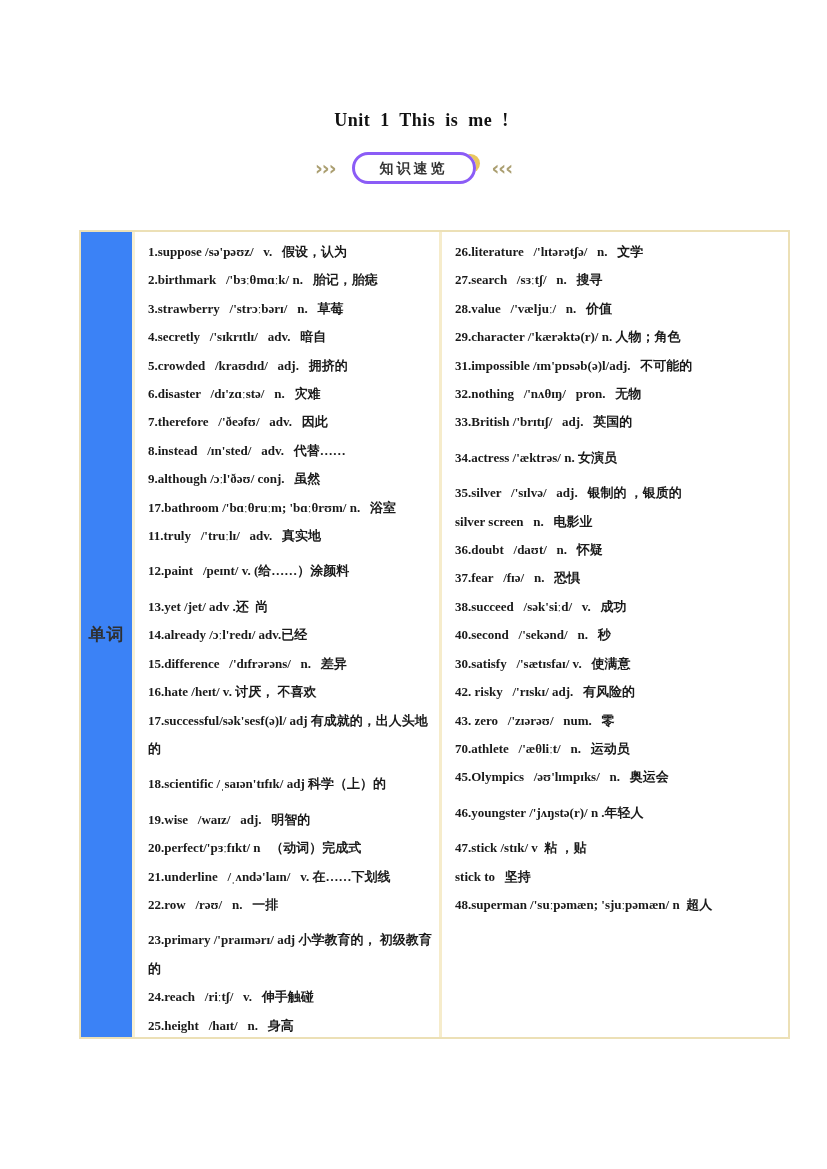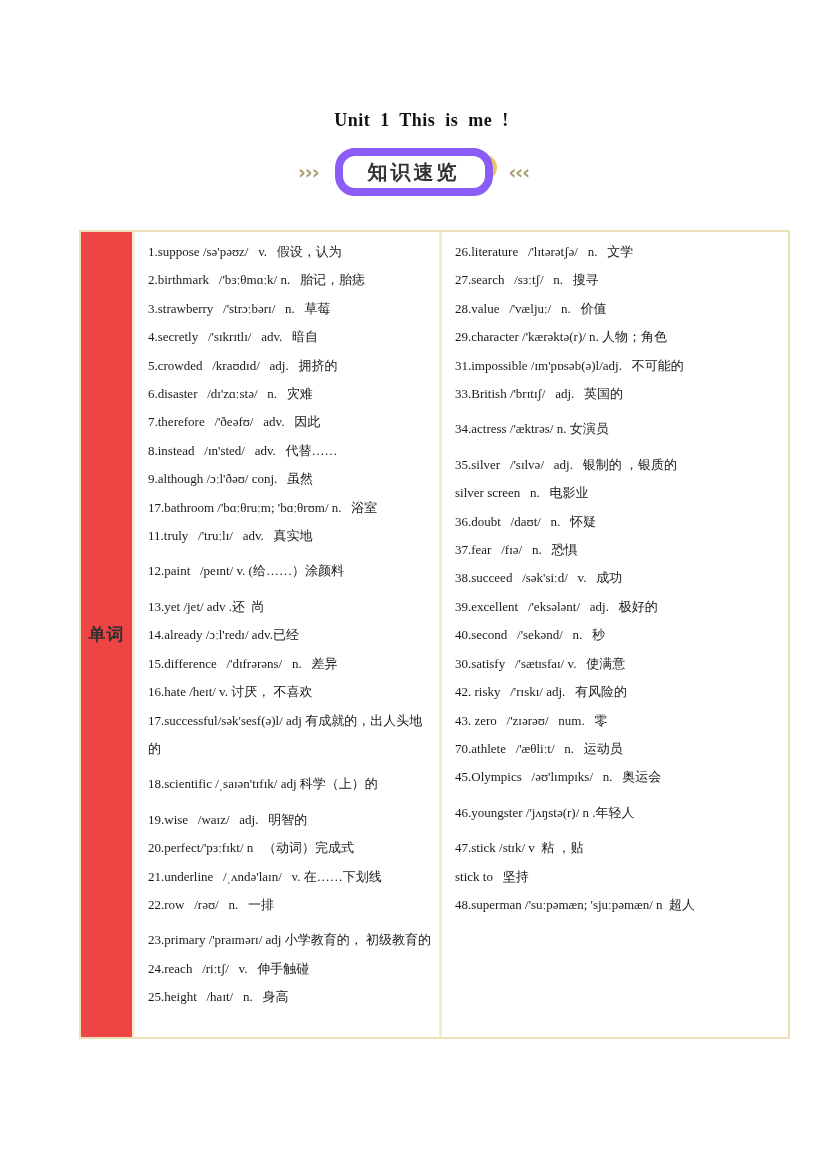--- a/index.html
+++ b/index.html
@@ -21,41 +21,41 @@
     font-size:19px;font-weight:bold;letter-spacing:-1px;
     color:#ab9f71;user-select:none;line-height:1;
     font-family:"DejaVu Sans",sans-serif;
   }
   .badge-wrap{position:relative;display:inline-block;}
   .badge-back{
     position:absolute;left:4px;top:-5px;width:100%;height:100%;
     background:#e9c75f;border-radius:20px;
   }
   .badge{
-    position:relative;background:#ffffff;border:8px solid #8b5cf6;
-    border-radius:20px;padding:5px 25px;font-size:20px;font-weight:bold;
+    position:relative;background:#ffffff;border:3px solid #8b5cf6;
+    border-radius:20px;padding:5px 25px;font-size:14px;font-weight:bold;
     color:#333;letter-spacing:3px;z-index:1;
     font-family:"Liberation Sans","DejaVu Sans",sans-serif;
   }
   .vocab-table{
     position:absolute;left:79px;top:230px;width:711px;height:809px;
     border:2px solid #ece0b6;box-sizing:border-box;
     display:flex;background:#fffdf6;
   }
   .label-col{
-    width:51px;background:#ef4444;flex-shrink:0;
+    width:51px;background:#3b82f6;flex-shrink:0;
     display:flex;align-items:center;justify-content:center;
     border-right:3px solid #f8f0d4;
   }
   .label-text{
     font-weight:bold;font-size:17px;color:#2f2f2f;letter-spacing:1px;
     font-family:"Liberation Sans","DejaVu Sans",sans-serif;
   }
   .content{flex:1;display:flex;background:#ffffff;}
-  .col{box-sizing:border-box;padding:6px 4px 0 13px;}
+  .col{box-sizing:border-box;padding:6px 4px 0 13px;font-weight:bold;}
   .col-left{width:307px;border-right:3px solid #f6eccb;}
   .col-right{flex:1;}
   .entry{
     font-size:13px;line-height:28.4px;color:#1a1a1a;
     white-space:pre-wrap;
   }
   .entry.gap{margin-top:7px;}
 </style>
 </head>
 <body>
@@ -102,28 +102,28 @@
         <div class="entry gap">23.primary /'praɪmərɪ/ adj 小学教育的， 初级教育的</div>
         <div class="entry">24.reach   /riːtʃ/   v.   伸手触碰</div>
         <div class="entry">25.height   /haɪt/   n.   身高</div>
       </div>
     <div class="col col-right" id="col-right">
         <div class="entry">26.literature   /'lɪtərətʃə/   n.   文学</div>
         <div class="entry">27.search   /sɜːtʃ/   n.   搜寻</div>
         <div class="entry">28.value   /'væljuː/   n.   价值</div>
         <div class="entry">29.character /'kærəktə(r)/ n. 人物；角色</div>
         <div class="entry">31.impossible /ɪm'pɒsəb(ə)l/adj.   不可能的</div>
+        <div class="entry">32.nothing   /'nʌθɪŋ/   pron.   无物</div>
         <div class="entry">33.British /'brɪtɪʃ/   adj.   英国的</div>
         <div class="entry gap">34.actress /'æktrəs/ n. 女演员</div>
         <div class="entry gap">35.silver   /'sɪlvə/   adj.   银制的 ，银质的</div>
         <div class="entry">silver screen   n.   电影业</div>
         <div class="entry">36.doubt   /daʊt/   n.   怀疑</div>
         <div class="entry">37.fear   /fɪə/   n.   恐惧</div>
         <div class="entry">38.succeed   /sək'siːd/   v.   成功</div>
-        <div class="entry">39.excellent   /'eksələnt/   adj.   极好的</div>
         <div class="entry">40.second   /'sekənd/   n.   秒</div>
         <div class="entry">30.satisfy   /'sætɪsfaɪ/ v.   使满意</div>
         <div class="entry">42. risky   /'rɪskɪ/ adj.   有风险的</div>
         <div class="entry">43. zero   /'zɪərəʊ/   num.   零</div>
         <div class="entry">70.athlete   /'æθliːt/   n.   运动员</div>
         <div class="entry">45.Olympics   /əʊ'lɪmpɪks/   n.   奥运会</div>
         <div class="entry gap">46.youngster /'jʌŋstə(r)/ n .年轻人</div>
         <div class="entry gap">47.stick /stɪk/ v  粘 ，贴</div>
         <div class="entry">stick to   坚持</div>
         <div class="entry">48.superman /'suːpəmæn; 'sjuːpəmæn/ n  超人</div>

